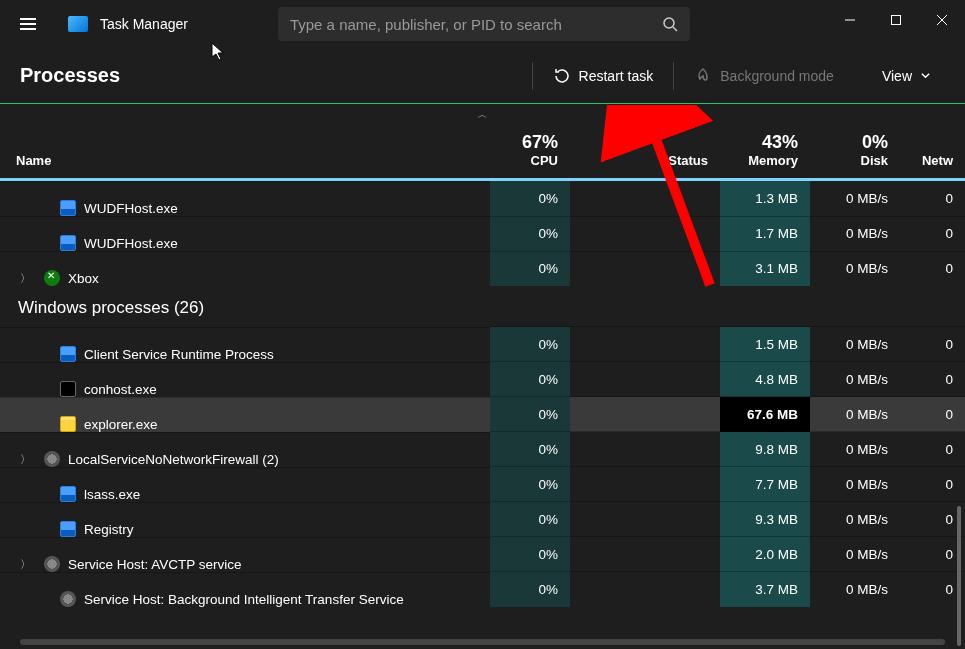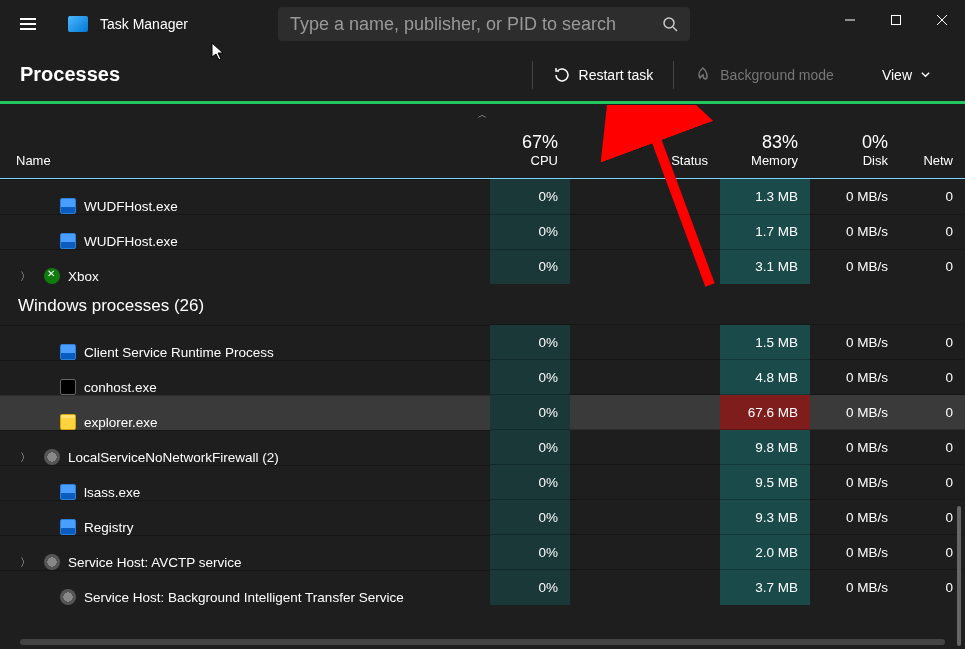--- a/index.html
+++ b/index.html
@@ -5,57 +5,57 @@
   * { box-sizing: border-box; margin: 0; padding: 0; font-family: "Segoe UI", sans-serif; }
   body { background: #1e1e1e; color: #fff; width: 965px; height: 649px; overflow: hidden; position: relative; }
   .titlebar { height: 48px; display: flex; align-items: center; padding: 16px 8px; }
   .hamburger { width: 40px; height: 40px; display: flex; align-items: center; justify-content: center; cursor: pointer; }
   .hamburger-lines { width: 16px; height: 12px; position: relative; }
   .hamburger-lines span { position: absolute; left: 0; right: 0; height: 1.5px; background: #fff; }
   .hamburger-lines span:nth-child(1){top:0;} .hamburger-lines span:nth-child(2){top:5px;} .hamburger-lines span:nth-child(3){top:10px;}
   .app-icon { width: 20px; height: 16px; background: linear-gradient(135deg,#4db8ff,#0078d4); margin: 0 12px 0 20px; position: relative; border-radius: 2px; }
   .app-title { font-size: 14px; font-weight: 400; }
   .searchbox { margin-left: 90px; width: 412px; height: 34px; background: #2d2d2d; border-radius: 4px; display: flex; align-items: center; padding: 0 12px; }
-  .searchbox input { flex: 1; background: transparent; border: none; color: #ccc; font-size: 18px; outline: none; }
+  .searchbox input { flex: 1; background: transparent; border: none; color: #ccc; font-size: 15px; outline: none; }
   .searchbox input::placeholder { color: #999; }
   .search-icon-svg { width: 16px; height: 16px; stroke: #ccc; fill: none; stroke-width: 1.5; }
   .win-controls { position: absolute; right: 0; top: 0; display: flex; }
   .win-btn { width: 46px; height: 40px; display: flex; align-items: center; justify-content: center; cursor: pointer; }
   .win-btn svg { width: 12px; height: 12px; stroke: #fff; fill: none; stroke-width: 1; }
-  .toolbar { height: 56px; display: flex; align-items: center; padding: 0 20px; border-bottom: 3px solid #22c55e; }
+  .toolbar { height: 56px; display: flex; align-items: center; padding: 0 20px; border-bottom: 1px solid #22c55e; }
   .page-title { font-size: 20px; font-weight: 600; flex: 1; }
   .tool-btn { display: flex; align-items: center; gap: 8px; font-size: 14px; padding: 0 14px; height: 36px; cursor: pointer; }
   .tool-btn.disabled { color: #777; }
   .tool-btn svg { width: 18px; height: 18px; stroke: currentColor; fill: none; stroke-width: 1.5; }
   .tool-sep { width: 1px; height: 28px; background: #444; margin: 0 6px; }
   .chevron-up { text-align: center; padding: 4px 0; font-size: 10px; color: #ccc; }
   .table-wrap { height: 520px; overflow: hidden; position: relative; }
   table { width: 100%; border-collapse: collapse; table-layout: fixed; }
-  th { text-align: right; font-weight: 400; font-size: 13px; padding: 6px 12px 10px; color: #fff; vertical-align: bottom; border-bottom: 1px solid #7dd3fc; }
+  th { text-align: right; font-weight: 700; font-size: 13px; padding: 6px 12px 10px; color: #fff; vertical-align: bottom; border-bottom: 3px solid #7dd3fc; }
   th .pct { font-size: 18px; display: block; }
   th.name-col { text-align: left; padding-left: 16px; vertical-align: bottom; }
   th.status-col { text-align: right; }
   col.c-name { width: 490px; } col.c-cpu { width: 80px; } col.c-status { width: 150px; }
   col.c-mem { width: 90px; } col.c-disk { width: 90px; } col.c-net { width: 65px; }
   tr.process-row td { font-size: 13.5px; padding: 0 12px; height: 35px; border-top: 1px solid rgba(0,0,0,0.25); }
   tr.process-row td.name-cell { display: flex; align-items: flex-end; height: 35px; gap: 8px; padding-left: 20px; }
   tr.process-row td.num { text-align: right; }
   tr.process-row.selected { background: #3a3a3a; }
   tr.group-row td { font-size: 17px; padding: 12px 18px 8px; }
   .expand { width: 16px; display: inline-block; color: #ccc; font-size: 11px; }
   .proc-ico { width: 16px; height: 16px; display: inline-block; border-radius: 2px; flex-shrink: 0; }
   .ico-exe { background: linear-gradient(180deg,#4a9eff 60%,#0a5cbf 60%); border: 1px solid #2a7fd8; }
   .ico-xbox { background: #107c10; border-radius: 50%; position: relative; }
   .ico-xbox::before { content:"✕"; position:absolute; color:#fff; font-size:10px; left:3px; top:0px; }
   .ico-cmd { background: #000; border: 1px solid #666; }
   .ico-folder { background: linear-gradient(180deg,#ffe070 25%,#ffd23f 25%); border: 1px solid #d4a500; }
   .ico-gear { background: radial-gradient(circle,#888 40%,#555 42%); border-radius: 50%; }
   .heat-low { background: #1a3838; }
   .heat-med { background: #1a4a4a; }
-  .heat-high { background: #7f1d1d; }
+  .heat-high { background: #000000; font-weight: bold; }
   .arrow-overlay { position: absolute; left: 590px; top: 105px; pointer-events: none; z-index: 100; }
   .cursor { position: absolute; left: 211px; top: 42px; z-index: 50; pointer-events: none; }
   .scrollbar-h { position: absolute; bottom: 4px; left: 20px; right: 20px; height: 6px; background: #444; border-radius: 3px; }
   .scrollbar-v { position: absolute; right: 4px; top: 380px; width: 4px; height: 140px; background: #666; border-radius: 2px; }
   .hidden-indent { width: 8px; flex-shrink:0; }
 </style>
 </head>
 <body>
 
 <div class="titlebar">
@@ -130,21 +130,21 @@
         <col class="c-status">
         <col class="c-mem">
         <col class="c-disk">
         <col class="c-net">
       </colgroup>
   <thead>
     <tr>
       <th class="name-col"><span>Name</span></th>
       <th><span class="pct">67%</span><span>CPU</span></th>
       <th class="status-col"><span>Status</span></th>
-      <th><span class="pct">83%</span><span>Memory</span></th>
+      <th><span class="pct">43%</span><span>Memory</span></th>
       <th><span class="pct">0%</span><span>Disk</span></th>
       <th><span class="pct">&nbsp;</span><span>Netw</span></th>
     </tr>
   </thead>
   <tbody id="tbody1">
         <tr class="process-row">
           <td class="name-cell">
             <span class="expand"></span>
             <span class="hidden-indent"></span>
             <span class="proc-ico ico-exe"></span>
@@ -241,21 +241,21 @@
         </tr>
         <tr class="process-row">
           <td class="name-cell">
             <span class="expand"></span>
             <span class="hidden-indent"></span>
             <span class="proc-ico ico-exe"></span>
             <span>lsass.exe</span>
           </td>
           <td class="num heat-low">0%</td>
           <td></td>
-          <td class="num heat-med">9.5 MB</td>
+          <td class="num heat-med">7.7 MB</td>
           <td class="num">0 MB/s</td>
           <td class="num">0</td>
         </tr>
         <tr class="process-row">
           <td class="name-cell">
             <span class="expand"></span>
             <span class="hidden-indent"></span>
             <span class="proc-ico ico-exe"></span>
             <span>Registry</span>
           </td>

